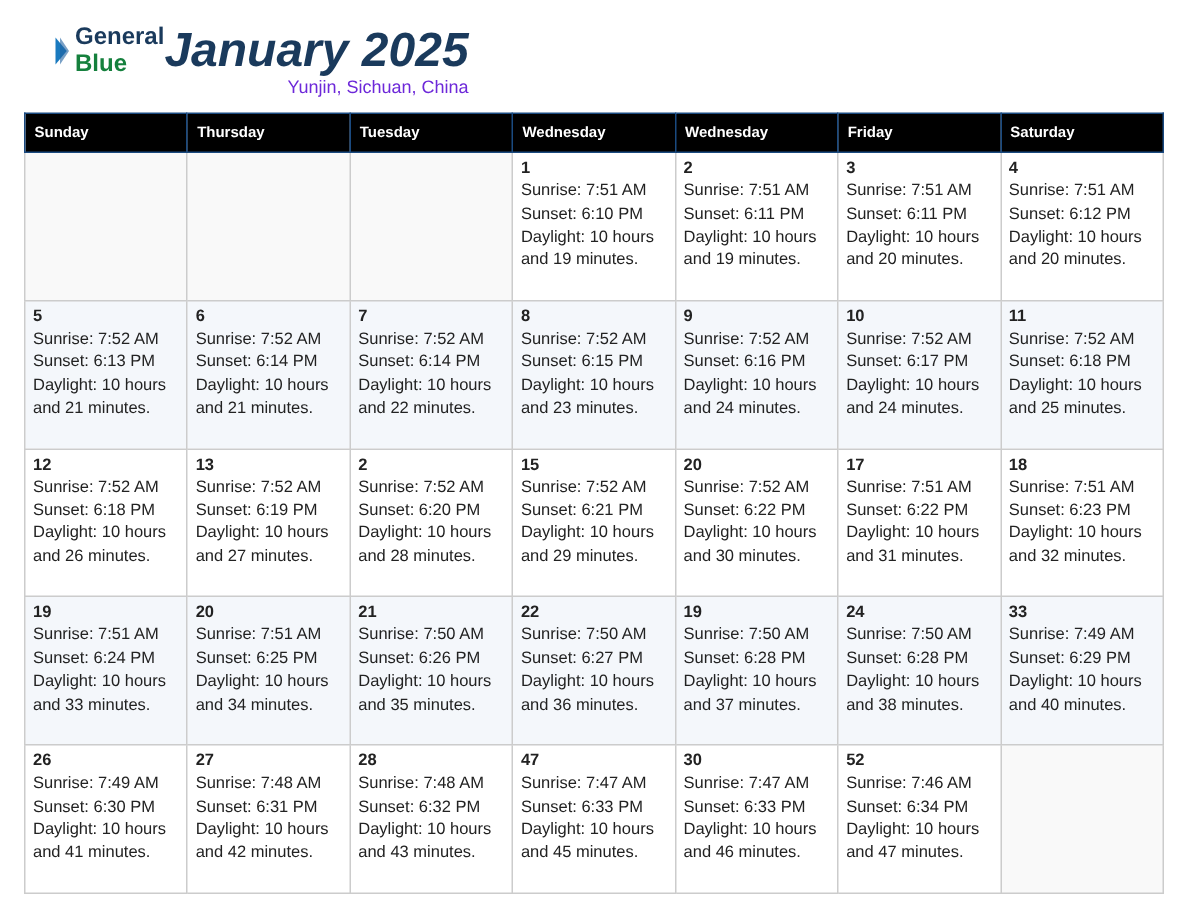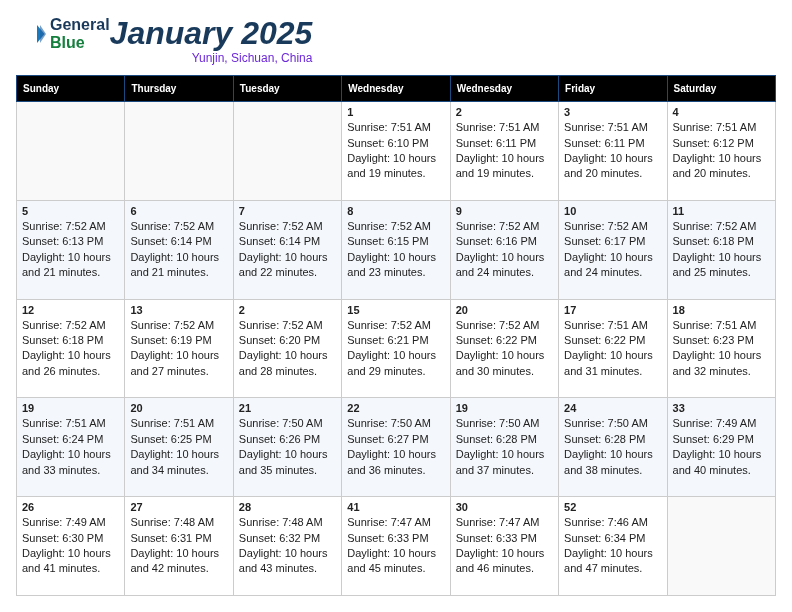--- a/index.html
+++ b/index.html
@@ -244,21 +244,21 @@
           </td>
           <td>
             <span class="day-num">27</span>
             <div class="day-info">Sunrise: 7:48 AM<br>Sunset: 6:31 PM<br>Daylight: 10 hours<br>and 42 minutes.</div>
           </td>
           <td>
             <span class="day-num">28</span>
             <div class="day-info">Sunrise: 7:48 AM<br>Sunset: 6:32 PM<br>Daylight: 10 hours<br>and 43 minutes.</div>
           </td>
           <td>
-            <span class="day-num">41</span>
+            <span class="day-num">47</span>
             <div class="day-info">Sunrise: 7:47 AM<br>Sunset: 6:33 PM<br>Daylight: 10 hours<br>and 45 minutes.</div>
           </td>
           <td>
             <span class="day-num">30</span>
             <div class="day-info">Sunrise: 7:47 AM<br>Sunset: 6:33 PM<br>Daylight: 10 hours<br>and 46 minutes.</div>
           </td>
           <td>
             <span class="day-num">52</span>
             <div class="day-info">Sunrise: 7:46 AM<br>Sunset: 6:34 PM<br>Daylight: 10 hours<br>and 47 minutes.</div>
           </td>

